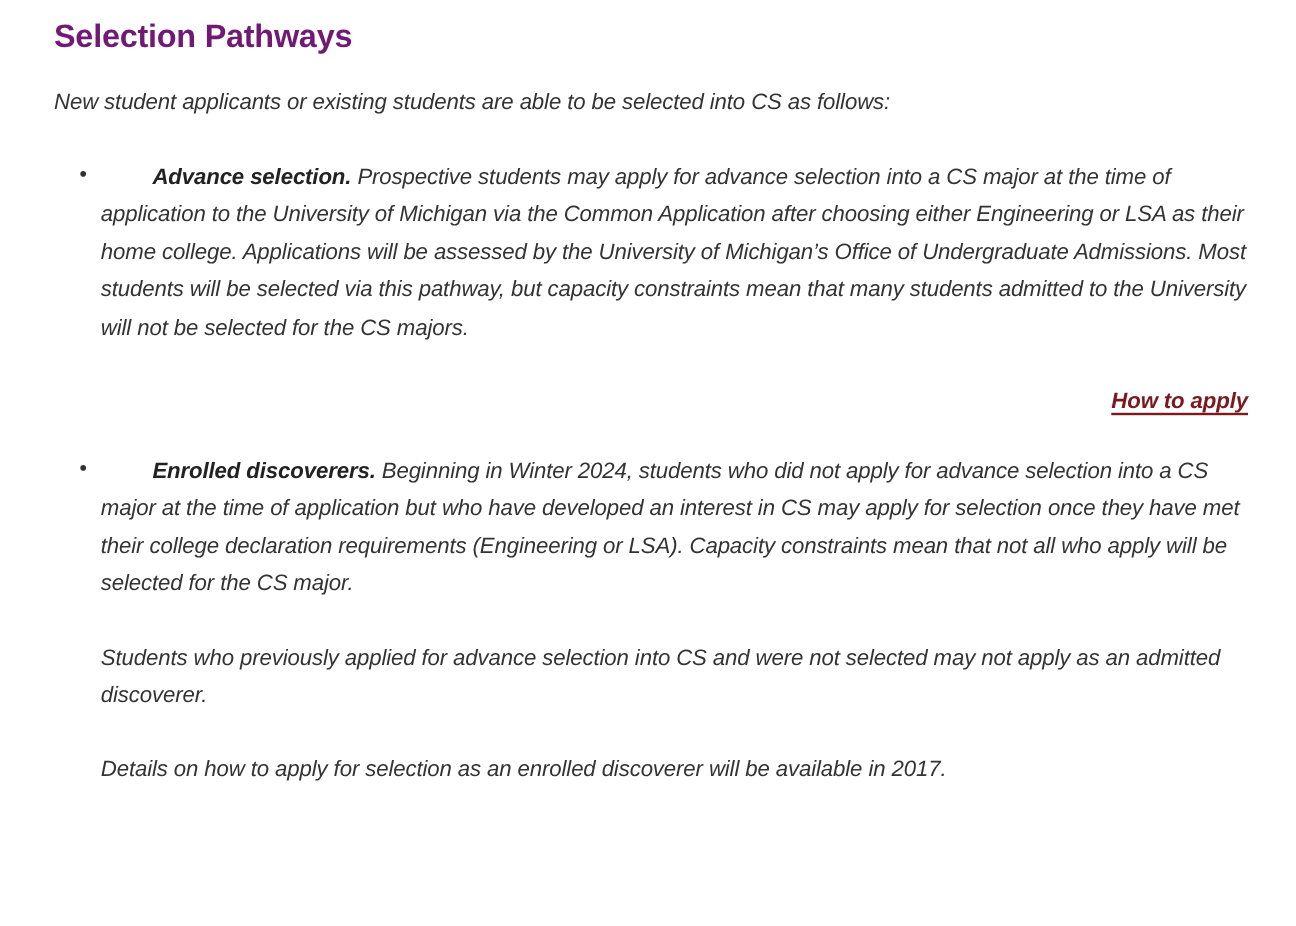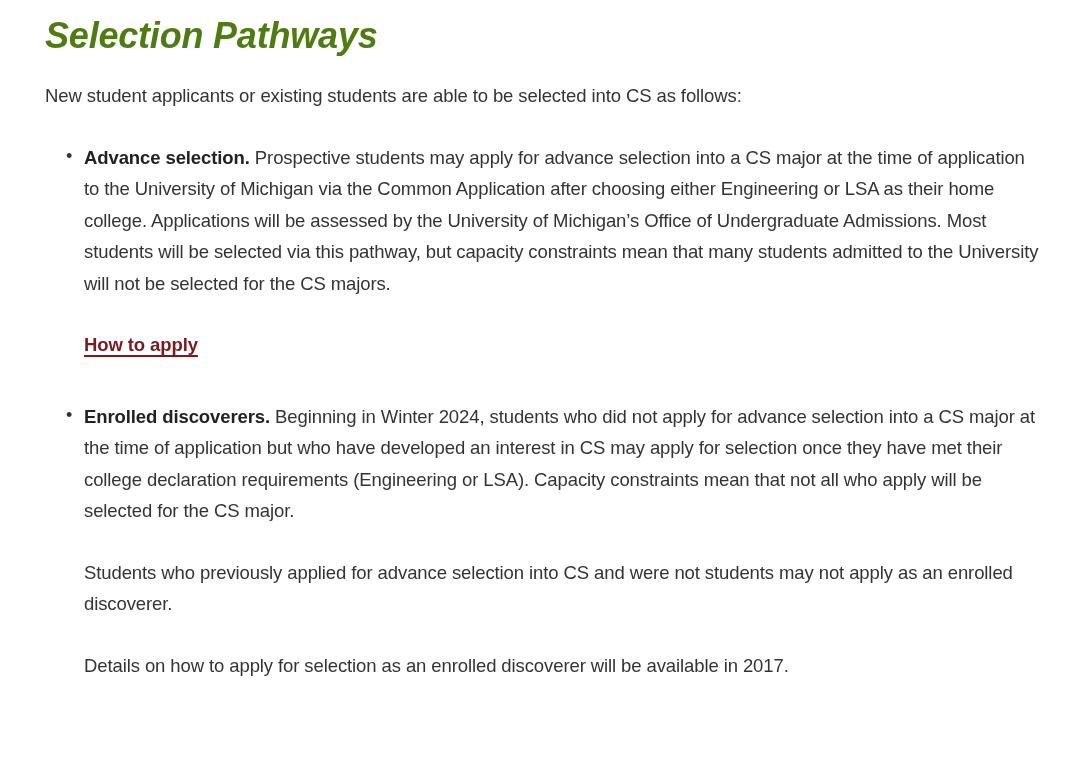--- a/index.html
+++ b/index.html
@@ -10,32 +10,32 @@
   body {
     width: 1080px;
     height: 772px;
     box-sizing: border-box;
     padding: 14px 40px 0 45px;
     font-family: "Liberation Sans", "DejaVu Sans", sans-serif;
     color: #333333;
     overflow: hidden;
   }
   .page-title {
-    font-size: 36px;
+    font-size: 27px;
     font-weight: 700;
-    color: #4d7c0f;
+    color: #701a75;
     margin: 0 0 23px 0;
     letter-spacing: -0.2px;
     line-height: 1.2;
-    font-style: italic;
   }
   .body-text {
     font-size: 18.5px;
     line-height: 31.5px;
     letter-spacing: -0.1px;
+    font-style: italic;
   }
   p {
     margin: 0 0 30px 0;
   }
   ul.pathways-list {
     margin: 0;
     padding: 0 0 0 39px;
     list-style: none;
   }
   ul.pathways-list > li {
@@ -45,48 +45,50 @@
   ul.pathways-list > li .bullet-marker {
     position: absolute;
     left: -18px;
     top: -1px;
     font-size: 18px;
     color: #333333;
   }
   strong.lead {
     font-weight: 700;
     color: #222222;
+    margin-left: 43px;
   }
   a.apply-link {
     color: #7a1a1f;
     font-weight: 700;
     text-decoration: underline;
     text-decoration-thickness: 2px;
     text-underline-offset: 4px;
     cursor: pointer;
   }
   .link-para {
-    margin-bottom: 40px;
+    margin-bottom: 26px;
+    text-align: right;
   }
 </style>
 </head>
 <body>
 
 <h1 class="page-title">Selection Pathways</h1>
 
 <p class="body-text">New student applicants or existing students are able to be selected into CS as follows:</p>
 
 <ul class="pathways-list body-text">
 
   <li>
     <span class="bullet-marker">•</span>
     <p><strong class="lead">Advance selection.</strong><span> Prospective students may apply for advance selection into a CS major at the time of application to the University of Michigan via the Common Application after choosing either Engineering or LSA as their home college. Applications will be assessed by the University of Michigan’s Office of Undergraduate Admissions. Most students will be selected via this pathway, but capacity constraints mean that many students admitted to the University will not be selected for the CS majors.</span></p>
     <p class="link-para"><a class="apply-link">How to apply</a></p>
   </li>
 
   <li>
     <span class="bullet-marker">•</span>
     <p><strong class="lead">Enrolled discoverers.</strong><span> Beginning in Winter 2024, students who did not apply for advance selection into a CS major at the time of application but who have developed an interest in CS may apply for selection once they have met their college declaration requirements (Engineering or LSA). Capacity constraints mean that not all who apply will be selected for the CS major.</span></p>
-    <p>Students who previously applied for advance selection into CS and were not students may not apply as an enrolled discoverer.</p>
+    <p>Students who previously applied for advance selection into CS and were not selected may not apply as an admitted discoverer.</p>
     <p>Details on how to apply for selection as an enrolled discoverer will be available in 2017.</p>
   </li>
 
 </ul>
 
 </body></html>

